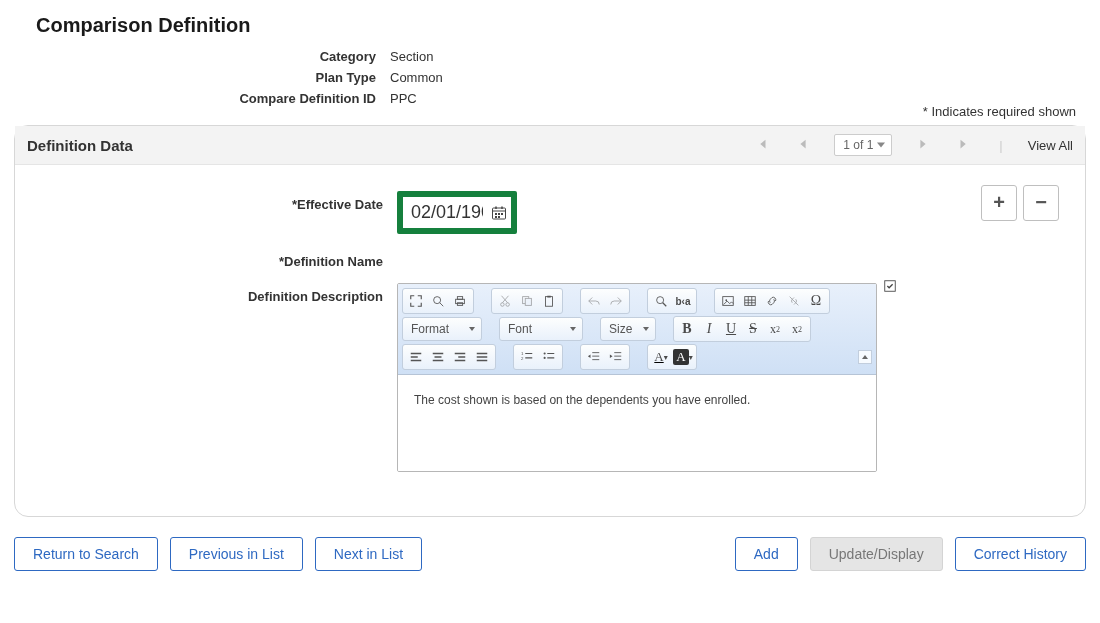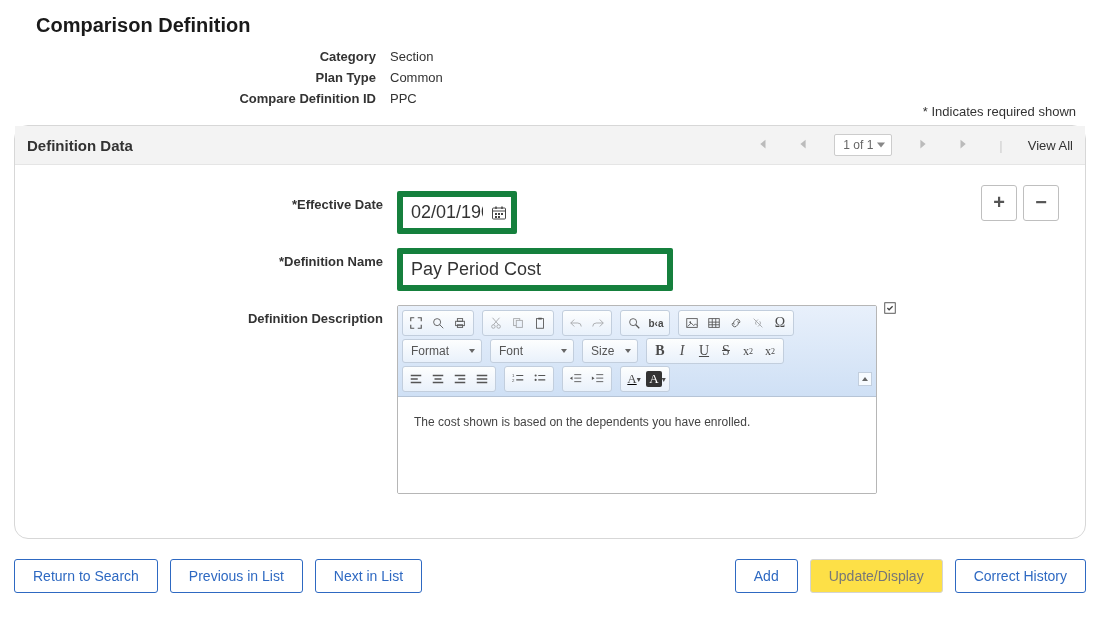--- a/index.html
+++ b/index.html
@@ -179,21 +179,21 @@
   }
   .rte-toolbar {
     background: linear-gradient(#e8f0fb, #cfe0f5);
     border-bottom: 1px solid #b6c4d6;
     padding: 4px 4px 2px 4px;
   }
   .tb-row {
     display: flex;
     align-items: center;
     flex-wrap: nowrap;
-    gap: 4px;
+    gap: 13px;
     margin-bottom: 2px;
   }
   .tb-group {
     display: flex;
     align-items: center;
     border: 1px solid #c2cedd;
     background: linear-gradient(#fdfefe, #e9f1fb);
     border-radius: 3px;
     padding: 2px;
     margin-right: 4px;
@@ -279,21 +279,21 @@
     padding: 8px 18px;
     font-size: 14px;
   }
   .btn.primary {
     background: #2365b4;
     color: #fff;
     border-color: #2365b4;
     padding: 8px 24px;
   }
   .btn.disabled {
-    background: #fde047;
+    background: #e5e5e5;
     color: #777;
     border-color: #d4d4d4;
   }
 
   
   .ic { width: 14px; height: 14px; }
 </style>
 </head>
 <body>
 
@@ -368,23 +368,20 @@
               <rect x="7" y="11" width="2" height="2" fill="#444"></rect>
               <line x1="5" y1="1.5" x2="5" y2="4" stroke="#444" stroke-width="1.5"></line>
               <line x1="11" y1="1.5" x2="11" y2="4" stroke="#444" stroke-width="1.5"></line>
             </svg>
         </span>
       </div>
     </div>
 
     <div class="form-row">
       <div class="form-label">*Definition Name</div>
-      <div class="form-field">
-        <input class="text-input name-input" type="text" value="Pay Period Cost" style="">
-      </div>
     </div>
 
     <div class="form-row">
       <div class="form-label">Definition Description</div>
       <div class="form-field">
         <div class="rte-wrap">
           <span class="popout">
             <svg width="14" height="14" viewBox="0 0 16 16">
                 <rect x="2" y="2" width="12" height="12" fill="none" stroke="#444"></rect>
                 <path d="M5 8l2 2 4-4" fill="none" stroke="#444" stroke-width="1.5"></path>

